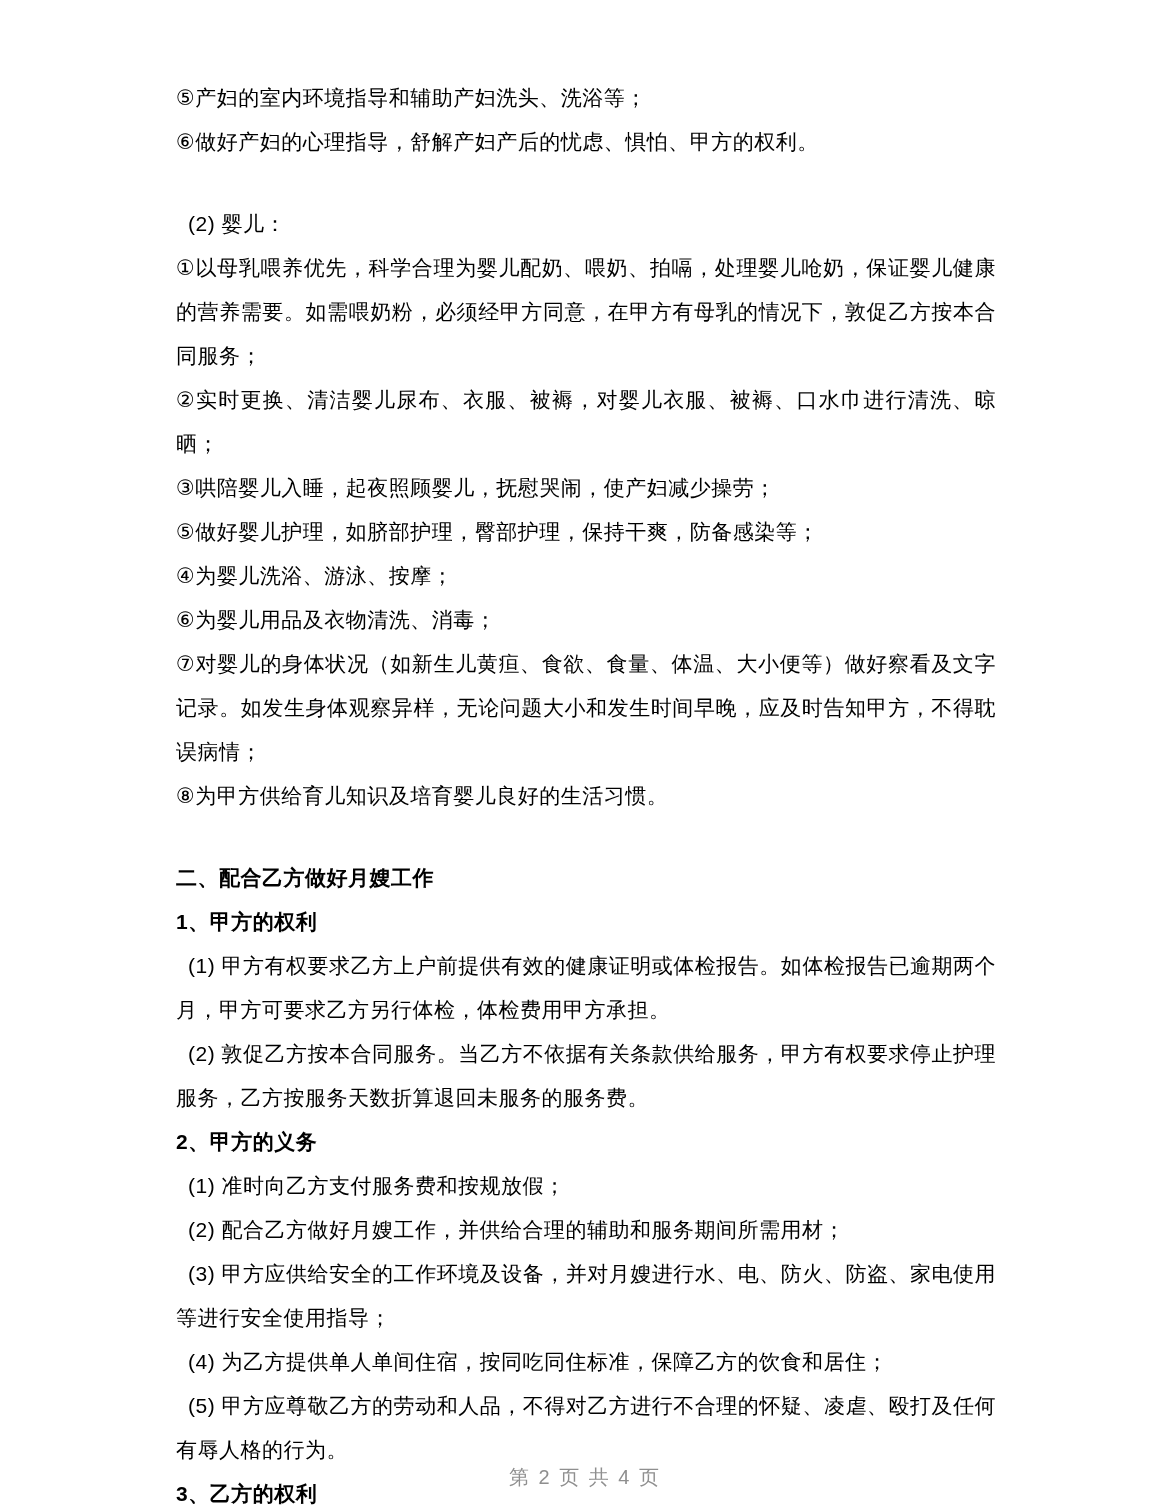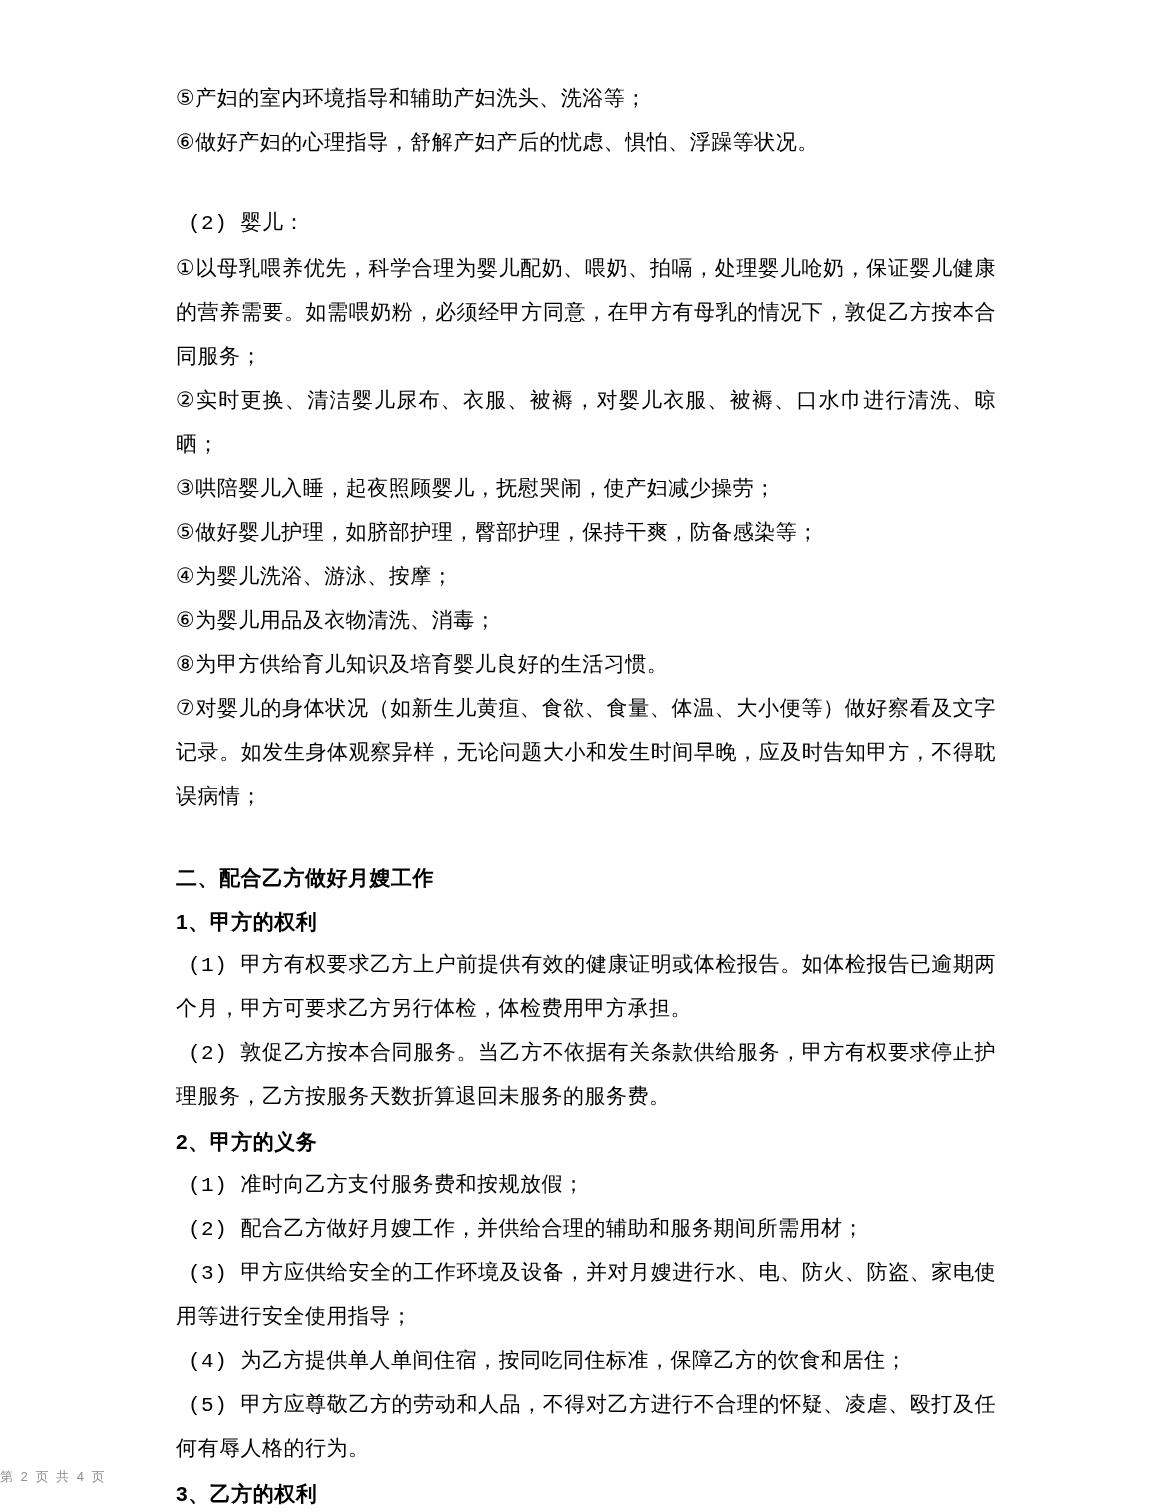--- a/index.html
+++ b/index.html
@@ -25,59 +25,60 @@
     color: #000000;
     font-size: 21px;
     line-height: 44px;
     letter-spacing: 0.5px;
   }
   .para {
     margin: 0;
     text-align: justify;
   }
   .para.body { text-indent: 0; }
-  .para.item { text-indent: 12px; font-family: Liberation Mono, monospace; }
+  .para.item { text-indent: 12px; }
   .para.h1, .para.h2 {
     font-weight: bold;
     text-align: left;
     text-indent: 0;
   }
   .para.spacer {
     height: 38px;
     text-align: left;
   }
   .footer {
     position: absolute;
     top: 1455px;
     left: 0;
     width: 1170px;
-    font-size: 13px;
+    text-align: center;
+    font-size: 20px;
     line-height: 44px;
     color: #8f8f8f;
     letter-spacing: 2px;
   }
 </style>
 </head>
 <body>
 
 <div class="page">
   <div class="doc-body">
 
   <div class="para body">⑤产妇的室内环境指导和辅助产妇洗头、洗浴等；</div>
-      <div class="para body">⑥做好产妇的心理指导，舒解产妇产后的忧虑、惧怕、浮躁等状况。</div>
+      <div class="para body">⑥做好产妇的心理指导，舒解产妇产后的忧虑、惧怕、甲方的权利。</div>
       <div class="para spacer"></div>
       <div class="para item">(2) 婴儿：</div>
       <div class="para body">①以母乳喂养优先，科学合理为婴儿配奶、喂奶、拍嗝，处理婴儿呛奶，保证婴儿健康的营养需要。如需喂奶粉，必须经甲方同意，在甲方有母乳的情况下，敦促乙方按本合同服务；</div>
       <div class="para body">②实时更换、清洁婴儿尿布、衣服、被褥，对婴儿衣服、被褥、口水巾进行清洗、晾晒；</div>
       <div class="para body">③哄陪婴儿入睡，起夜照顾婴儿，抚慰哭闹，使产妇减少操劳；</div>
       <div class="para body">⑤做好婴儿护理，如脐部护理，臀部护理，保持干爽，防备感染等；</div>
       <div class="para body">④为婴儿洗浴、游泳、按摩；</div>
       <div class="para body">⑥为婴儿用品及衣物清洗、消毒；</div>
+      <div class="para body">⑦对婴儿的身体状况（如新生儿黄疸、食欲、食量、体温、大小便等）做好察看及文字记录。如发生身体观察异样，无论问题大小和发生时间早晚，应及时告知甲方，不得耽误病情；</div>
       <div class="para body">⑧为甲方供给育儿知识及培育婴儿良好的生活习惯。</div>
-      <div class="para body">⑦对婴儿的身体状况（如新生儿黄疸、食欲、食量、体温、大小便等）做好察看及文字记录。如发生身体观察异样，无论问题大小和发生时间早晚，应及时告知甲方，不得耽误病情；</div>
       <div class="para spacer"></div>
       <div class="para h1">二、配合乙方做好月嫂工作</div>
       <div class="para h2">1、甲方的权利</div>
       <div class="para item">(1) 甲方有权要求乙方上户前提供有效的健康证明或体检报告。如体检报告已逾期两个月，甲方可要求乙方另行体检，体检费用甲方承担。</div>
       <div class="para item">(2) 敦促乙方按本合同服务。当乙方不依据有关条款供给服务，甲方有权要求停止护理服务，乙方按服务天数折算退回未服务的服务费。</div>
       <div class="para h2">2、甲方的义务</div>
       <div class="para item">(1) 准时向乙方支付服务费和按规放假；</div>
       <div class="para item">(2) 配合乙方做好月嫂工作，并供给合理的辅助和服务期间所需用材；</div>
       <div class="para item">(3) 甲方应供给安全的工作环境及设备，并对月嫂进行水、电、防火、防盗、家电使用等进行安全使用指导；</div>
       <div class="para item">(4) 为乙方提供单人单间住宿，按同吃同住标准，保障乙方的饮食和居住；</div>

